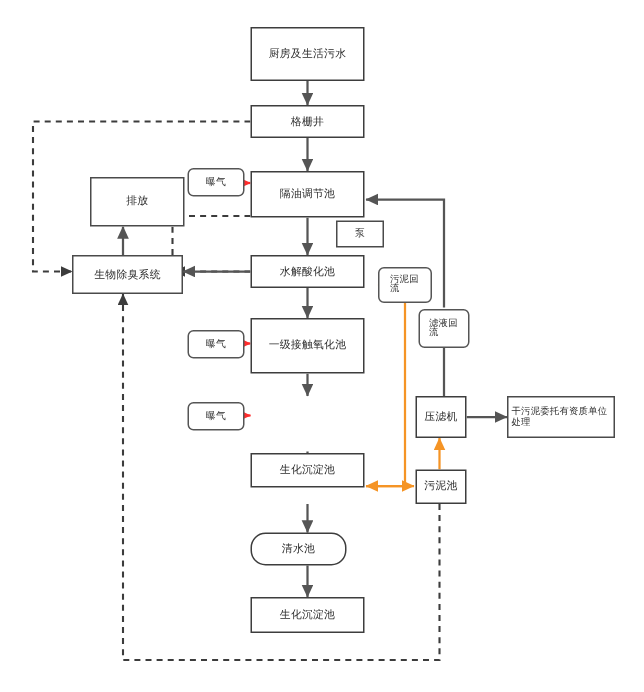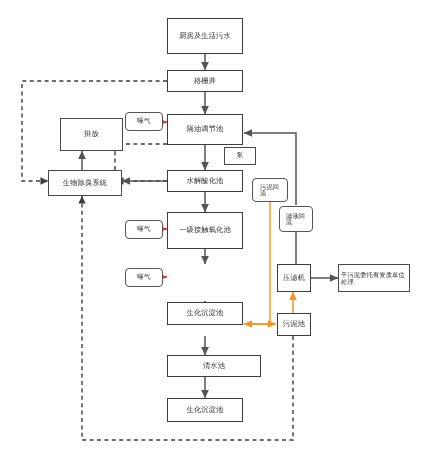--- a/index.html
+++ b/index.html
@@ -123,21 +123,21 @@
 
   <div class="node thick" style="left:167px;top:170px;width:76px;height:22px;">
     <span>水解酸化池</span>
   </div>
 
 
   <div class="node thick" style="left:167px;top:302px;width:76px;height:23px;">
     <span>生化沉淀池</span>
   </div>
 
-  <div class="node thick" style="left:167px;top:355px;width:94px;height:22px;">
+  <div class="node thick" style="left:167px;top:355px;width:64px;height:22px;border-radius:10px;">
     <span>清水池</span>
   </div>
 
   <div class="node thick" style="left:167px;top:398px;width:76px;height:24px;">
     <span>生化沉淀池</span>
   </div>
 
   <div class="node" style="left:48px;top:118px;width:63px;height:33px;margin-left:12px;">
     <span>排放</span>
   </div>

